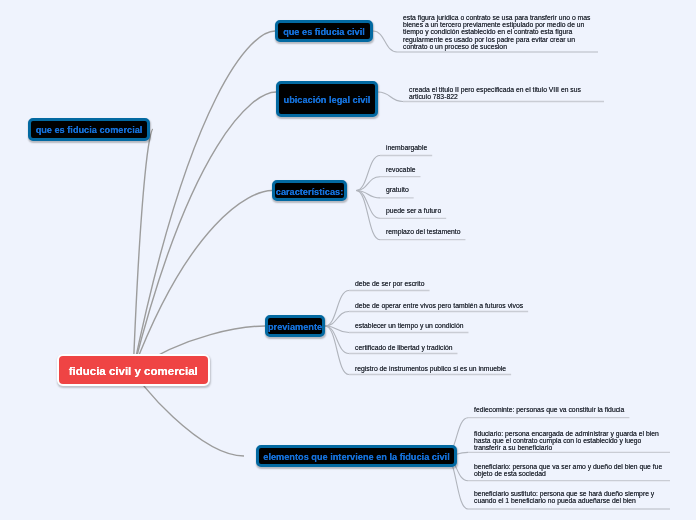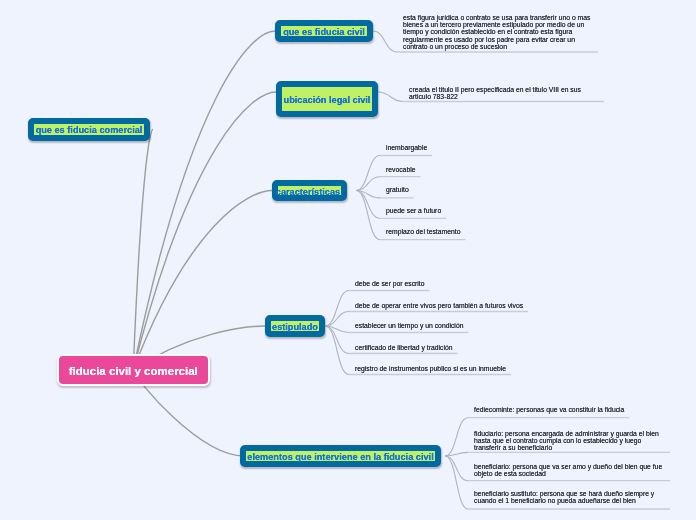--- a/index.html
+++ b/index.html
@@ -2,25 +2,25 @@
 <html><head>
 <meta charset="utf-8">
 <title>fiducia civil y comercial</title>
 <style>
   html,body{margin:0;padding:0;}
   body{width:696px;height:520px;background:#eff3fd;
        font-family:"Liberation Sans",sans-serif;overflow:hidden;}
   #canvas{position:relative;width:696px;height:520px;transform:translateZ(0);}
   svg.links{position:absolute;left:0;top:0;width:696px;height:520px;pointer-events:none;}
   .node{position:absolute;box-sizing:border-box;display:flex;align-items:center;justify-content:center;
-        border-radius:5px;border:6px solid #0369a1;background:#bef264;color:#1570d8;
+        border-radius:5px;border:3px solid #0369a1;background:#000000;color:#1570d8;
         font-weight:bold;white-space:nowrap;text-shadow:0 0 0.4px currentColor;
         font-size:9.2px;padding-top:2px;
         box-shadow:0.8px 1.6px 1.6px rgba(0,0,0,0.24);}
-  .node.root{background:#ec4899;border:2px solid #fff;color:#fff;border-radius:6px;
+  .node.root{background:#ef4444;border:2px solid #fff;color:#fff;border-radius:6px;
              font-size:11.5px;box-shadow:0.8px 1.6px 1.8px rgba(0,0,0,0.2);}
   .leaf{position:absolute;color:#2d323c;font-size:6.8px;line-height:7.2px;
         text-shadow:0 0 0.35px #2d323c;}
 </style>
 </head>
 <body>
 
 <div id="canvas">
 
   <svg class="links" id="links">
@@ -74,23 +74,23 @@
   <div class="node" id="n-b1" style="left: 275px; top: 20px; width: 98px; height: 22px;">
     <span>que es fiducia civil</span>
   </div>
   <div class="node" id="n-b2" style="left: 276px; top: 81px; width: 102px; height: 36px;">
     <span>ubicación legal civil</span>
   </div>
   <div class="node" id="n-b3" style="left: 272px; top: 180px; width: 75px; height: 21px;">
     <span>características:</span>
   </div>
   <div class="node" id="n-b4" style="left: 265px; top: 315px; width: 60px; height: 22px;">
-    <span>estipulado</span>
+    <span>previamente</span>
   </div>
-  <div class="node" id="n-b5" style="left: 240px; top: 445px; width: 201px; height: 22px;">
+  <div class="node" id="n-b5" style="left: 256px; top: 445px; width: 201px; height: 22px;">
     <span>elementos que interviene en la fiducia civil</span>
   </div>
 
   <div class="leaf" id="l-1-0" style="left: 403px; top: 14px; width: 194px;">esta figura jurídica o contrato se usa para transferir uno o mas bienes a un tercero previamente estipulado por medio de un tiempo y condición establecido en el contrato esta figura regularmente es usado por los padre para evitar crear un contrato o un proceso de sucesion</div>
 
   <div class="leaf" id="l-2-0" style="left: 409px; top: 86px; width: 194px;">creada el titulo II pero especificada en el titulo VIII en sus articulo 783-822</div>
 
   <div class="leaf" id="l-3-0" style="left: 386px; top: 144.3px;">inembargable</div>
   <div class="leaf" id="l-3-1" style="left: 386px; top: 165.5px;">revocable</div>
   <div class="leaf" id="l-3-2" style="left: 386px; top: 186.3px;">gratuito</div>

